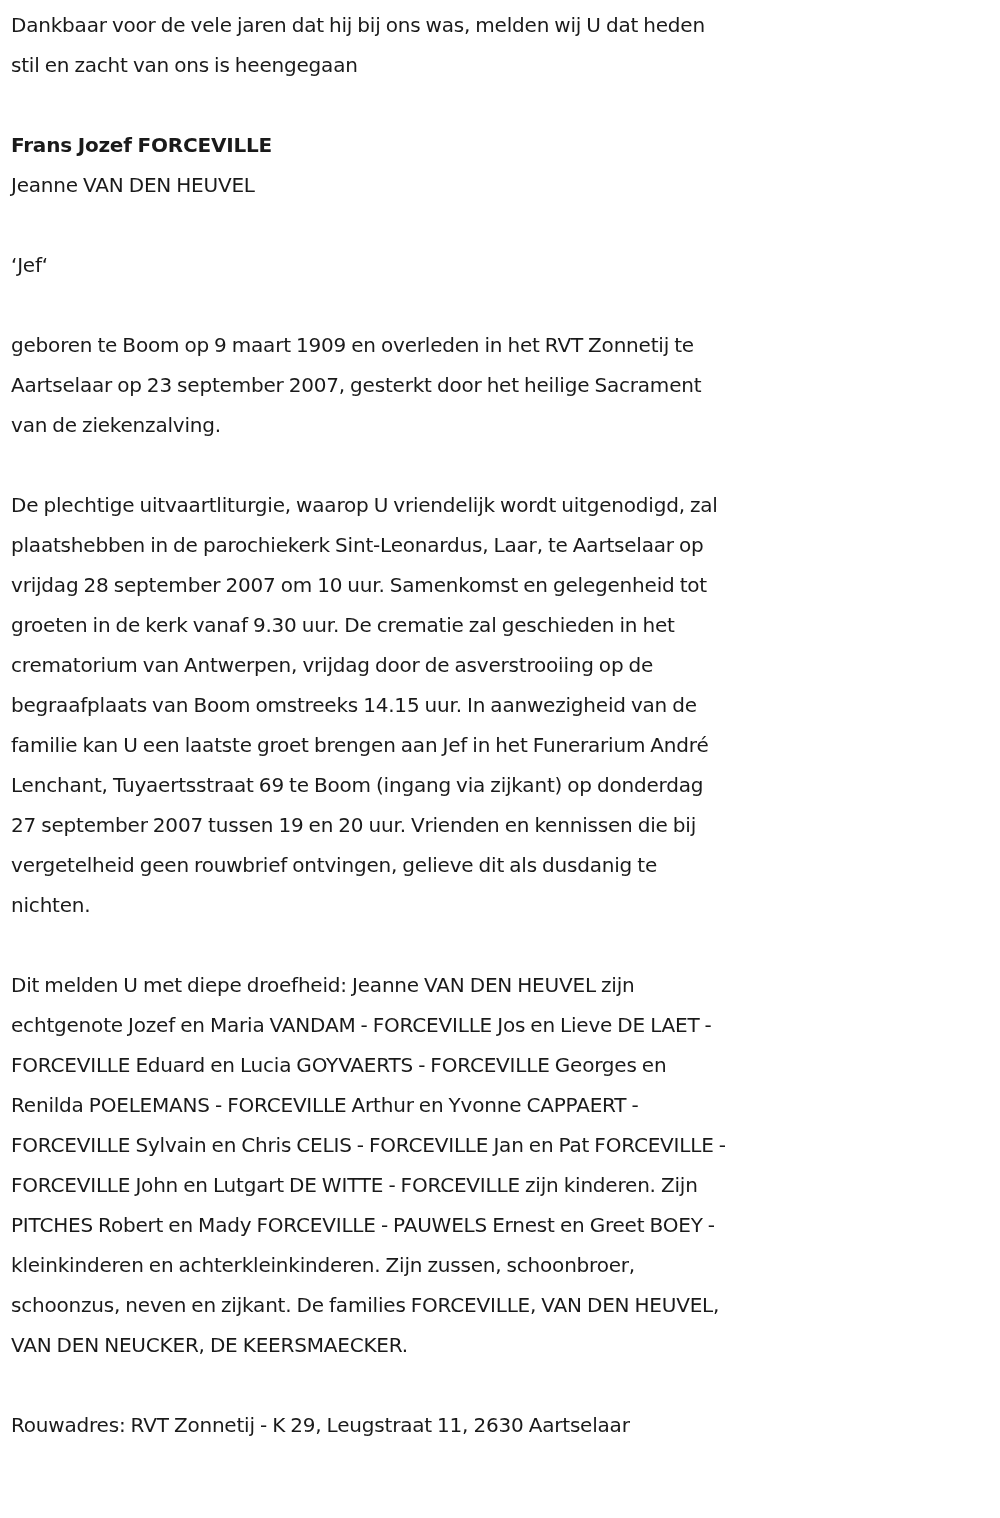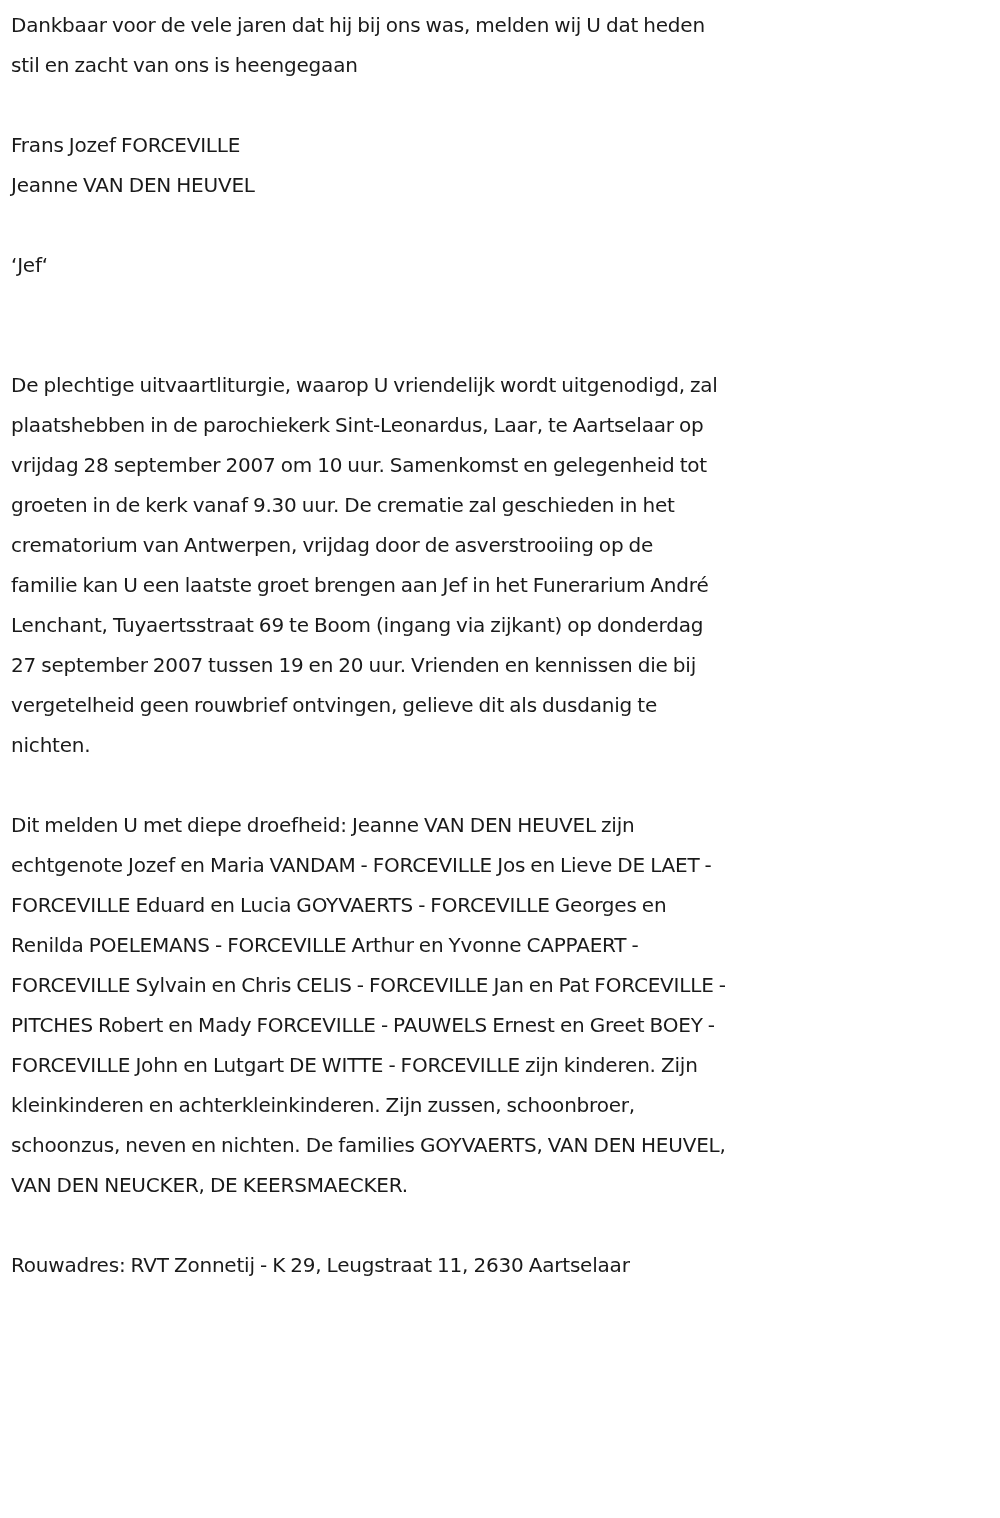--- a/index.html
+++ b/index.html
@@ -25,21 +25,21 @@
     .line {
       display: block;
       white-space: nowrap;
       height: 40px;
     }
     .gap {
       display: block;
       height: 40px;
     }
     .bold {
-      font-weight: normal;
+      font-weight: bold;
     }
     p, section {
       margin: 0;
       padding: 0;
     }
   </style>
 </head>
 <body>
 
 <div class="doc">
@@ -53,48 +53,54 @@
 
   <section>
     <span class="line bold">Frans Jozef FORCEVILLE</span>
     <span class="line">Jeanne VAN DEN HEUVEL</span>
     <span class="gap"></span>
     <span class="line">‘Jef‘</span>
   </section>
 
   <span class="gap"></span>
 
+  <section>
+    <span class="line">geboren te Boom op 9 maart 1909 en overleden in het RVT Zonnetij te</span>
+    <span class="line">Aartselaar op 23 september 2007, gesterkt door het heilige Sacrament</span>
+    <span class="line">van de ziekenzalving.</span>
+  </section>
 
   <span class="gap"></span>
 
   <section>
     <span class="line">De plechtige uitvaartliturgie, waarop U vriendelijk wordt uitgenodigd, zal</span>
     <span class="line">plaatshebben in de parochiekerk Sint-Leonardus, Laar, te Aartselaar op</span>
     <span class="line">vrijdag 28 september 2007 om 10 uur. Samenkomst en gelegenheid tot</span>
     <span class="line">groeten in de kerk vanaf 9.30 uur. De crematie zal geschieden in het</span>
     <span class="line">crematorium van Antwerpen, vrijdag door de asverstrooiing op de</span>
+    <span class="line">begraafplaats van Boom omstreeks 14.15 uur. In aanwezigheid van de</span>
     <span class="line">familie kan U een laatste groet brengen aan Jef in het Funerarium André</span>
     <span class="line">Lenchant, Tuyaertsstraat 69 te Boom (ingang via zijkant) op donderdag</span>
     <span class="line">27 september 2007 tussen 19 en 20 uur. Vrienden en kennissen die bij</span>
     <span class="line">vergetelheid geen rouwbrief ontvingen, gelieve dit als dusdanig te</span>
     <span class="line">nichten.</span>
   </section>
 
   <span class="gap"></span>
 
   <section>
     <span class="line">Dit melden U met diepe droefheid: Jeanne VAN DEN HEUVEL zijn</span>
     <span class="line">echtgenote Jozef en Maria VANDAM - FORCEVILLE Jos en Lieve DE LAET -</span>
     <span class="line">FORCEVILLE Eduard en Lucia GOYVAERTS - FORCEVILLE Georges en</span>
     <span class="line">Renilda POELEMANS - FORCEVILLE Arthur en Yvonne CAPPAERT -</span>
     <span class="line">FORCEVILLE Sylvain en Chris CELIS - FORCEVILLE Jan en Pat FORCEVILLE -</span>
+    <span class="line">FORCEVILLE John en Lutgart DE WITTE - FORCEVILLE zijn kinderen. Zijn</span>
     <span class="line">PITCHES Robert en Mady FORCEVILLE - PAUWELS Ernest en Greet BOEY -</span>
-    <span class="line">FORCEVILLE John en Lutgart DE WITTE - FORCEVILLE zijn kinderen. Zijn</span>
     <span class="line">kleinkinderen en achterkleinkinderen. Zijn zussen, schoonbroer,</span>
-    <span class="line">schoonzus, neven en nichten. De families GOYVAERTS, VAN DEN HEUVEL,</span>
+    <span class="line">schoonzus, neven en zijkant. De families FORCEVILLE, VAN DEN HEUVEL,</span>
     <span class="line">VAN DEN NEUCKER, DE KEERSMAECKER.</span>
   </section>
 
   <span class="gap"></span>
 
   <section>
     <span class="line">Rouwadres: RVT Zonnetij - K 29, Leugstraat 11, 2630 Aartselaar</span>
   </section>
 
 </div>

